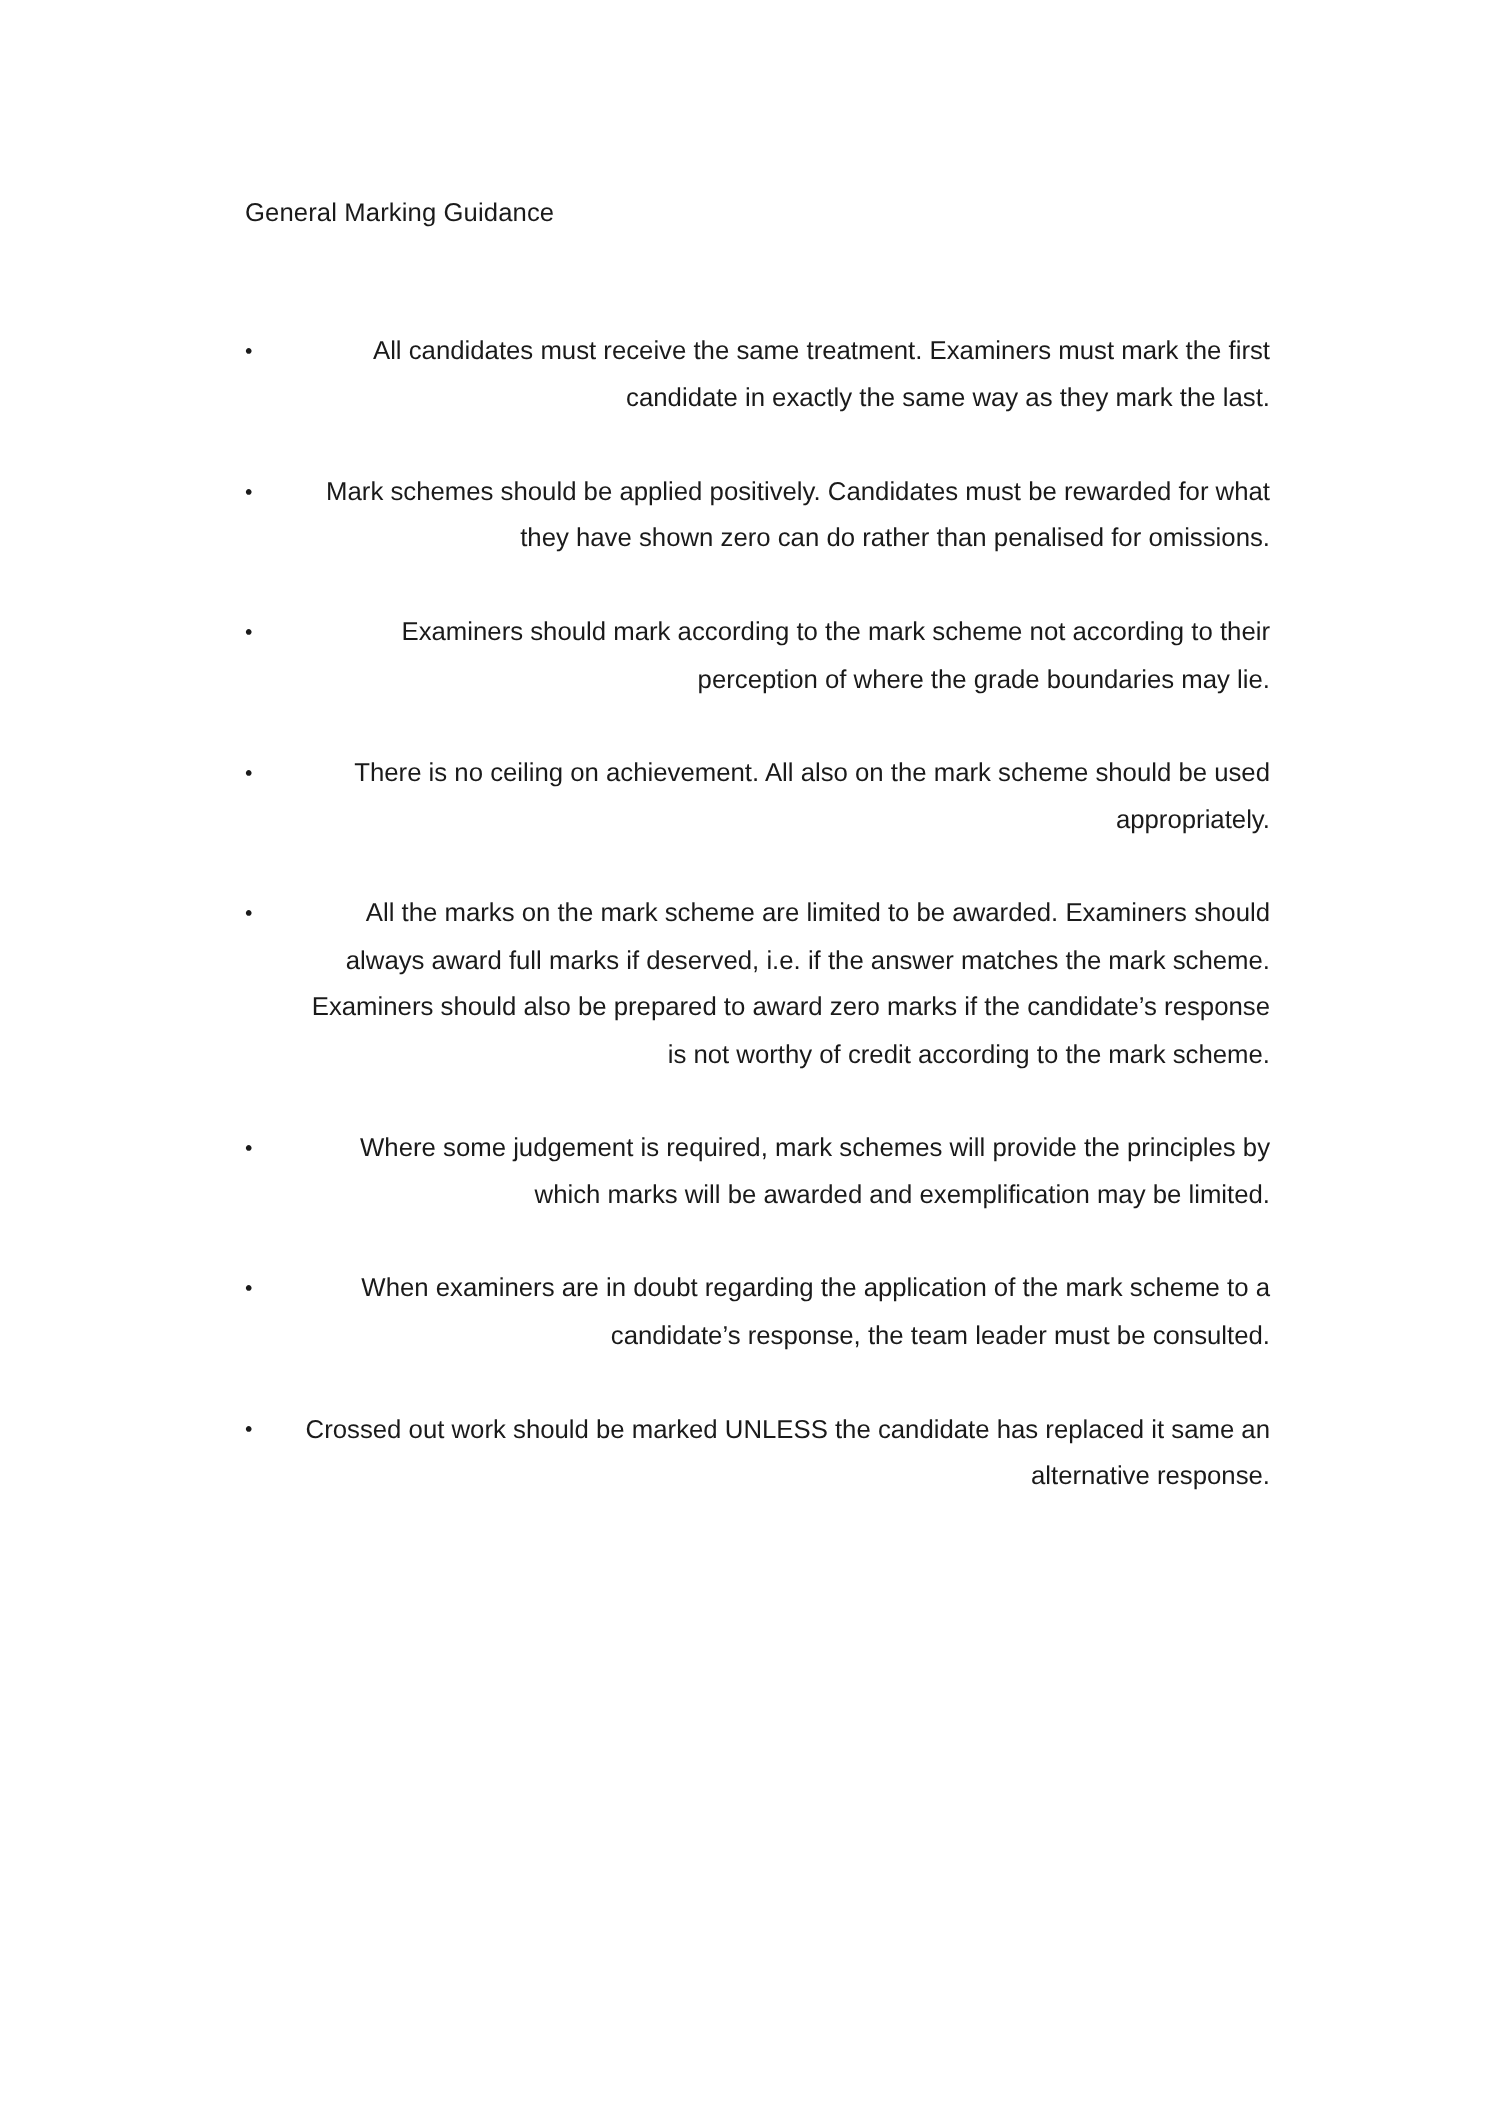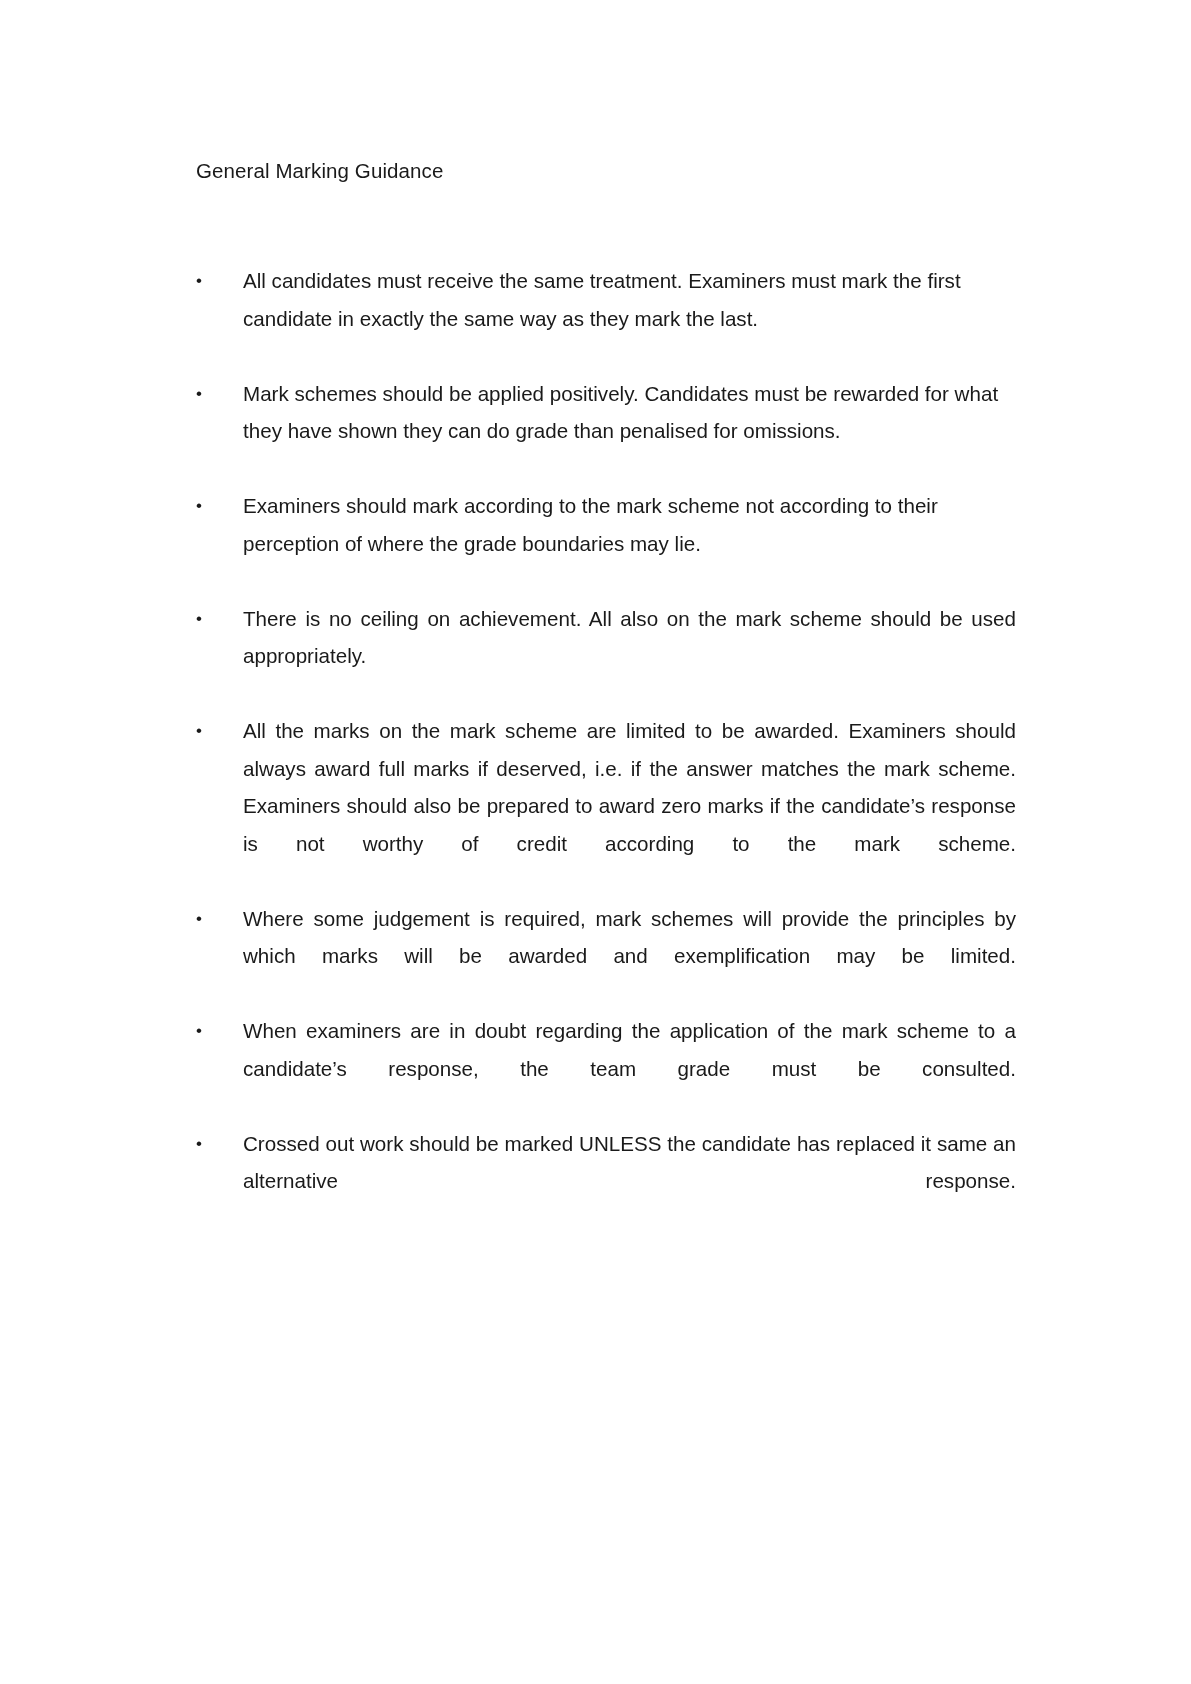--- a/index.html
+++ b/index.html
@@ -57,20 +57,21 @@
     left: 0px;
     top: 0px;
     width: 20px;
     font-size: 17px;
     line-height: 37.5px;
     text-align: left;
     color: #1a1a1a;
   }
   .guidance-item .text {
     display: block;
+    text-align: right;
   }
   
   .guidance-item .text::after {
     content: "";
     display: inline-block;
     width: 100%;
   }
   .nojust {
     text-align: left;
   }
@@ -84,21 +85,21 @@
 
   <ul class="guidance-list">
 
     <li class="guidance-item nojust">
       <span class="bullet">•</span>
       <span class="text">All candidates must receive the same treatment.  Examiners must mark the first candidate in exactly the same way as they mark the last.</span>
     </li>
 
     <li class="guidance-item nojust">
       <span class="bullet">•</span>
-      <span class="text">Mark schemes should be applied positively. Candidates must be rewarded for what they have shown they can do grade than penalised for omissions.</span>
+      <span class="text">Mark schemes should be applied positively. Candidates must be rewarded for what they have shown zero can do rather than penalised for omissions.</span>
     </li>
 
     <li class="guidance-item nojust">
       <span class="bullet">•</span>
       <span class="text">Examiners should mark according to the mark scheme not according to their perception of where the grade boundaries may lie.</span>
     </li>
 
     <li class="guidance-item">
       <span class="bullet">•</span>
       <span class="text">There is no ceiling on achievement. All also on the mark scheme should be used appropriately.</span>
@@ -109,21 +110,21 @@
       <span class="text">All the marks on the mark scheme are limited to be awarded. Examiners should always award full marks if deserved, i.e. if the answer matches the mark scheme.  Examiners should also be prepared to award zero marks if the candidate’s response is not worthy of credit according to the mark scheme.</span>
     </li>
 
     <li class="guidance-item">
       <span class="bullet">•</span>
       <span class="text">Where some judgement is required, mark schemes will provide the principles by which marks will be awarded and exemplification may be limited.</span>
     </li>
 
     <li class="guidance-item">
       <span class="bullet">•</span>
-      <span class="text">When examiners are in doubt regarding the application of the mark scheme to a candidate’s response, the team grade must be consulted.</span>
+      <span class="text">When examiners are in doubt regarding the application of the mark scheme to a candidate’s response, the team leader must be consulted.</span>
     </li>
 
     <li class="guidance-item">
       <span class="bullet">•</span>
       <span class="text">Crossed out work should be marked UNLESS the candidate has replaced it same an alternative response.</span>
     </li>
 
   </ul>
 
 </div>

